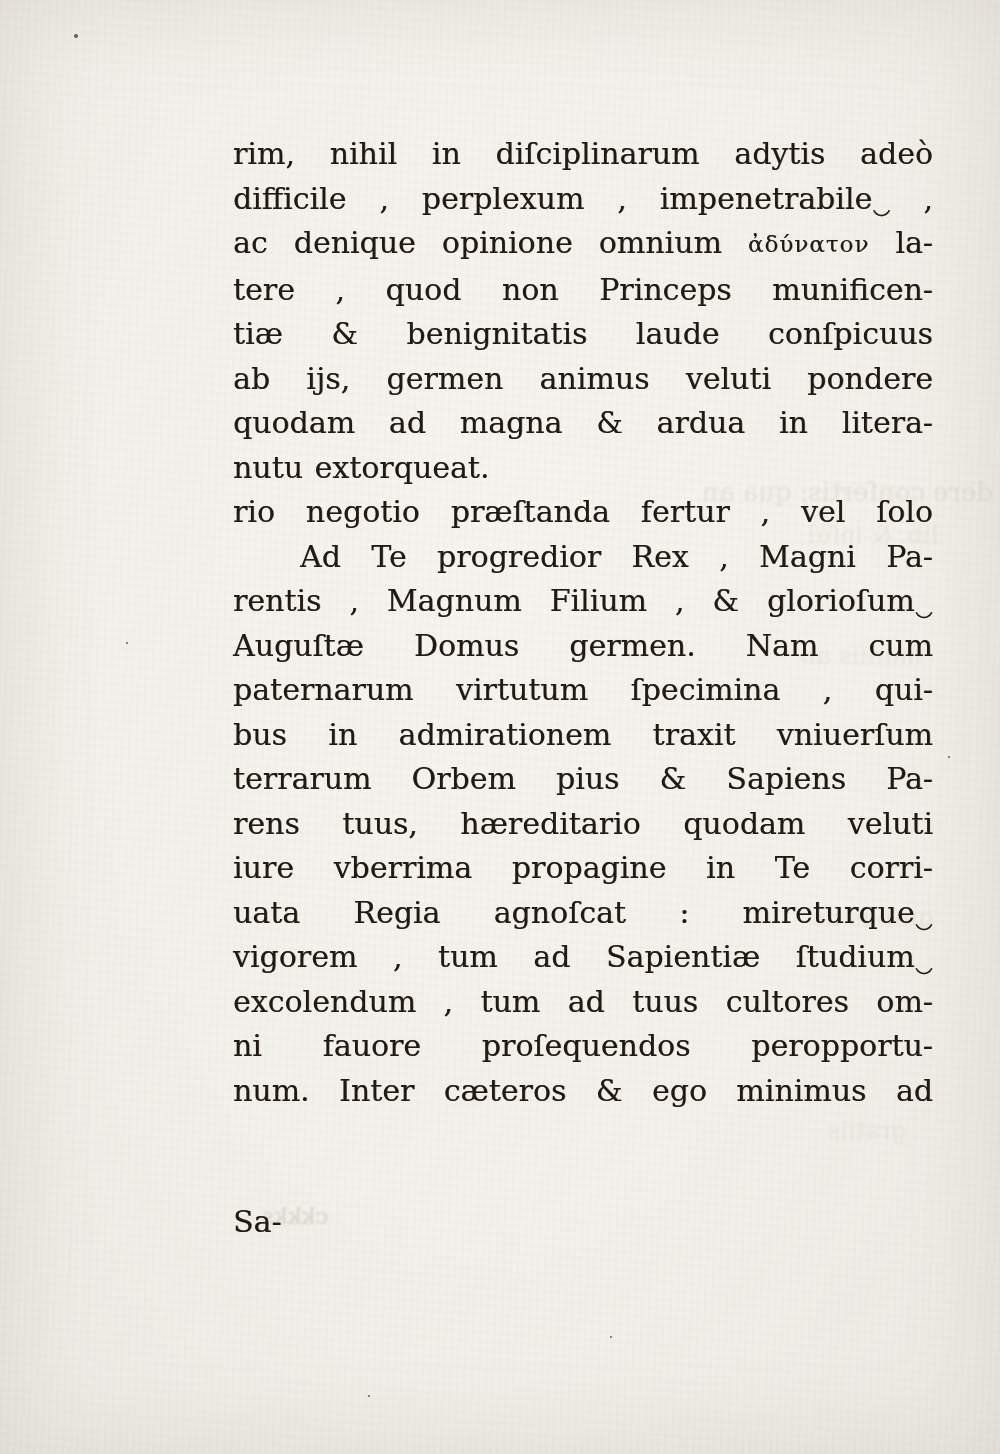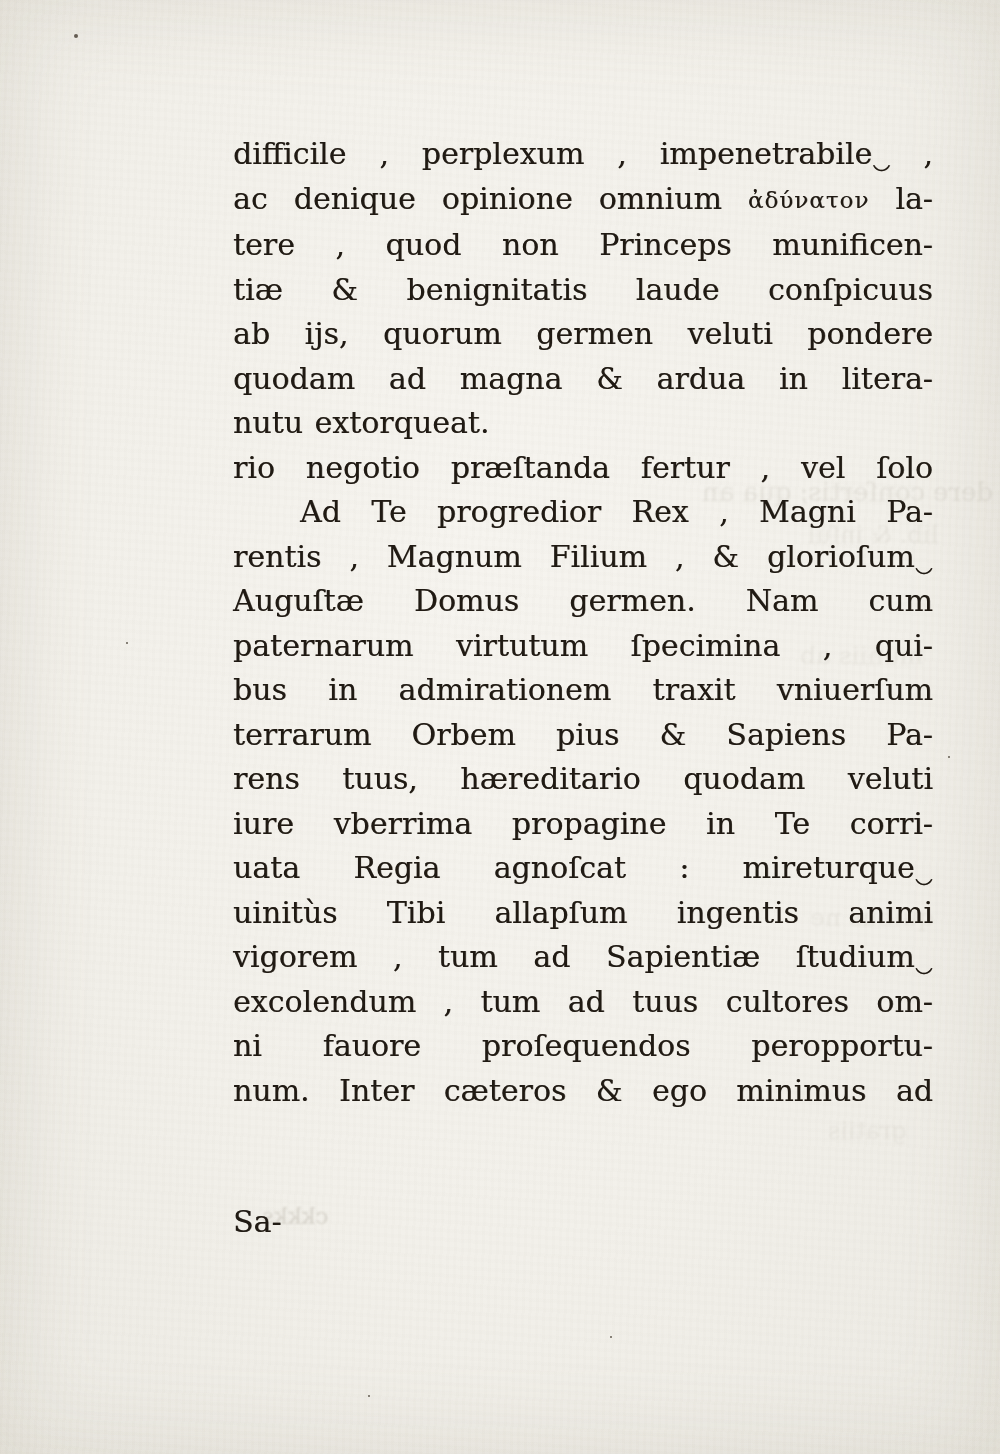--- a/index.html
+++ b/index.html
@@ -86,38 +86,38 @@
       <div class="ghost" style="left: 262px; top: 1202px; font-size: 23px; opacity: 0.22;">ckkks</div>
     </div>
   <div class="speck-layer" id="speck-layer">
       <div class="speck" style="left: 74px; top: 34px; width: 4px; height: 4px;"></div>
       <div class="speck" style="left: 610px; top: 1336px; width: 2px; height: 2px;"></div>
       <div class="speck" style="left: 948px; top: 756px; width: 2px; height: 2px;"></div>
       <div class="speck" style="left: 126px; top: 642px; width: 2px; height: 2px;"></div>
       <div class="speck" style="left: 368px; top: 1395px; width: 2px; height: 2px;"></div>
     </div>
   <div class="text-block" id="text-block" style="color: rgb(32, 26, 19);">
+      <div class="line">rim, nihil in diſciplinarum adytis adeò</div>
       <div class="line">difficile , perplexum , impenetrabile‿ ,</div>
       <div class="line"><span>ac denique opinione omnium </span><span class="greek">ἀδύνατον</span><span> la-</span></div>
       <div class="line">tere , quod non Princeps munificen-</div>
       <div class="line">tiæ &amp; benignitatis laude conſpicuus</div>
-      <div class="line">ab ijs, quorum germen veluti pondere</div>
+      <div class="line">ab ijs, germen animus veluti pondere</div>
       <div class="line">quodam ad magna &amp; ardua in litera-</div>
       <div class="line no-justify">nutu extorqueat.</div>
       <div class="line">rio negotio præſtanda fertur , vel ſolo</div>
       <div class="line indent">Ad Te progredior Rex , Magni Pa-</div>
       <div class="line">rentis , Magnum Filium , &amp; glorioſum‿</div>
       <div class="line">Auguſtæ Domus germen.  Nam cum</div>
       <div class="line">paternarum virtutum ſpecimina , qui-</div>
       <div class="line">bus in admirationem traxit vniuerſum</div>
       <div class="line">terrarum Orbem pius &amp; Sapiens Pa-</div>
       <div class="line">rens tuus, hæreditario quodam veluti</div>
       <div class="line">iure vberrima propagine in Te corri-</div>
       <div class="line">uata Regia agnoſcat :  mireturque‿</div>
-      <div class="line">uinitùs Tibi allapſum ingentis animi</div>
       <div class="line">vigorem , tum ad Sapientiæ ſtudium‿</div>
       <div class="line">excolendum , tum ad tuus cultores om-</div>
       <div class="line">ni fauore proſequendos peropportu-</div>
       <div class="line">num.  Inter cæteros &amp; ego minimus ad</div>
     </div>
   <div class="catchword-line">
     <span>Sa-</span>
   </div>
 </div>
 

